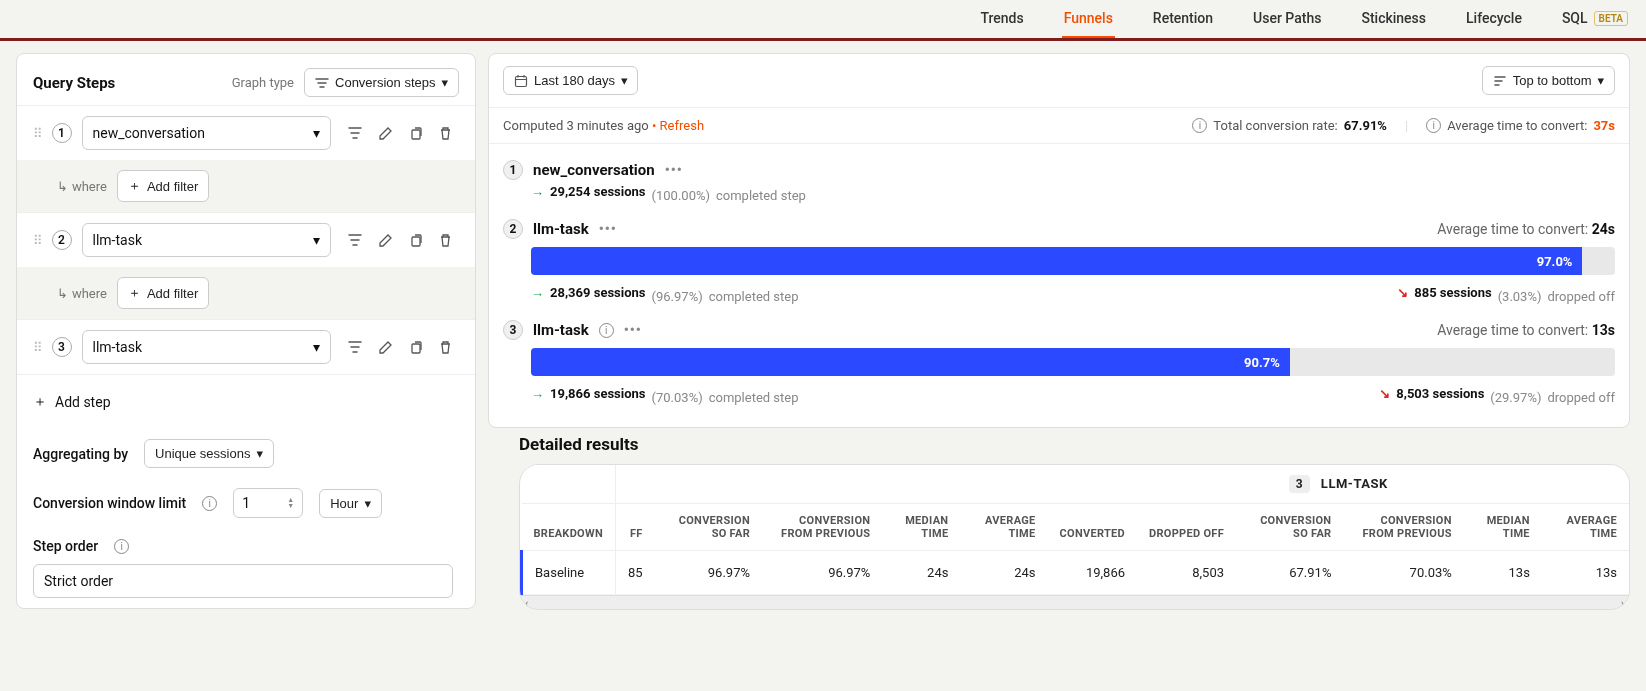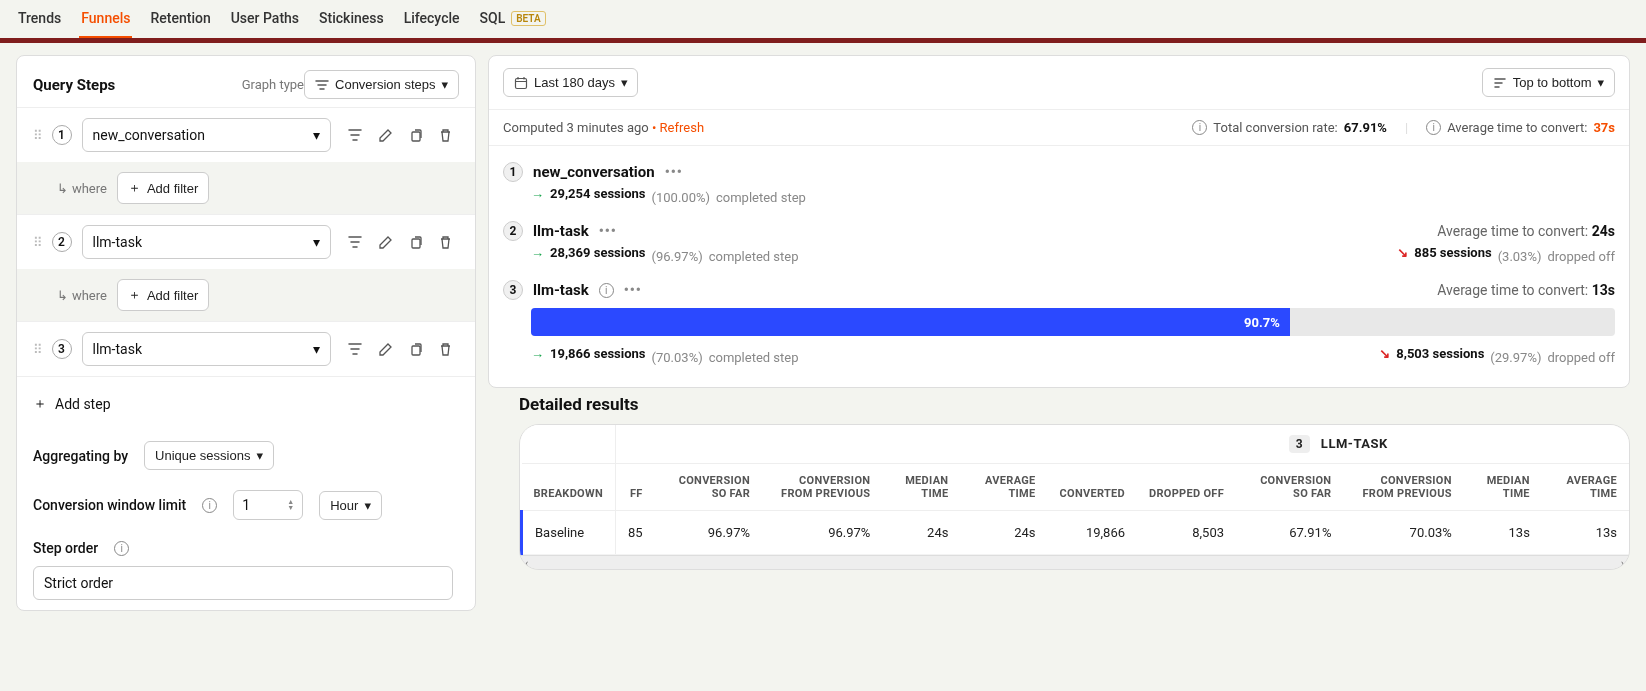--- a/index.html
+++ b/index.html
@@ -1,26 +1,26 @@
 <!DOCTYPE html>
 <html><head>
 <meta charset="utf-8">
 <style>
 * { box-sizing: border-box; margin: 0; padding: 0; }
 body { font-family: -apple-system, BlinkMacSystemFont, "Segoe UI", Roboto, sans-serif; font-size: 14px; color: #111; background: #f3f4ef; }
-.tabs { display: flex; gap: 16px; padding: 0 16px; border-bottom: 5px solid #7f1d1d; background: #f3f4ef; }
+.tabs { display: flex; gap: 36px; padding: 0 16px; border-bottom: 3px solid #7f1d1d; background: #f3f4ef; justify-content: flex-end; }
 .tab { padding: 10px 2px; color: #333; cursor: pointer; font-weight: 500; font-size: 14px; border-bottom: 2px solid transparent; display: flex; align-items: center; gap: 6px; }
 .tab.active { color: #f54e00; border-bottom-color: #f54e00; }
 .beta-badge { font-size: 10px; color: #b8860b; border: 1px solid #e0c068; border-radius: 3px; padding: 1px 4px; font-weight: 600; }
 .layout { display: flex; gap: 12px; padding: 12px 16px; align-items: flex-start; }
 .left-panel { width: 460px; background: #fff; border: 1px solid #ddd; border-radius: 8px; }
 .right-panel { flex: 1; }
 .query-header { display: flex; justify-content: space-between; align-items: center; padding: 14px 16px 8px; }
 .query-header h3 { font-size: 15px; font-weight: 700; }
-.graph-type { display: flex; align-items: center; }
+.graph-type { display: flex; align-items: center; gap: 10px; }
 .graph-type-label { color: #777; font-size: 13px; }
 .btn { border: 1px solid #ccc; background: #fff; border-radius: 6px; padding: 6px 10px; font-size: 13px; cursor: pointer; display: inline-flex; align-items: center; gap: 6px; color: #222; font-weight: 500; }
 .step-block { border-top: 1px solid #eee; }
 .step-row { display: flex; align-items: center; gap: 10px; padding: 10px 16px; background: #fff; }
 .step-row-filter { background: #f3f4f0; padding: 10px 16px; display: flex; align-items: center; gap: 10px; }
 .drag-handle { color: #bbb; cursor: grab; font-size: 13px; letter-spacing: -1px; }
 .step-num { width: 20px; height: 20px; border: 1px solid #aaa; border-radius: 50%; display: flex; align-items: center; justify-content: center; font-size: 12px; font-weight: 600; background: #fff; }
 .step-select { flex: 1; border: 1px solid #ccc; border-radius: 6px; padding: 8px 10px; background: #fff; display: flex; justify-content: space-between; align-items: center; cursor: pointer; font-size: 14px; }
 .icon-btn { width: 28px; height: 28px; display: inline-flex; align-items: center; justify-content: center; cursor: pointer; color: #555; border-radius: 4px; }
 .icon-row { display: flex; gap: 2px; }
@@ -336,20 +336,23 @@
     </div>
           </div>
           <div class="funnel-step">
     <div class="fs-header">
       <span class="fs-num">2</span>
       <span class="fs-name">llm-task</span>
 
       <span class="dots">•••</span>
       <span class="fs-header-right"><span>Average time to convert:</span> <b>24s</b></span>
     </div>
+    <div class="fs-bar-wrap">
+      <div class="fs-bar" style="width:97%">97.0%</div>
+    </div>
     <div class="fs-detail">
       <div class="fs-completed">
         <span class="arrow-g">→</span>
         <b>28,369 sessions</b>
         <span class="muted">(96.97%)</span>
         <span class="muted">completed step</span>
       </div>
       <div class="fs-completed">
                 <span class="arrow-r">↘</span> 
                 <b>885 sessions</b> 

